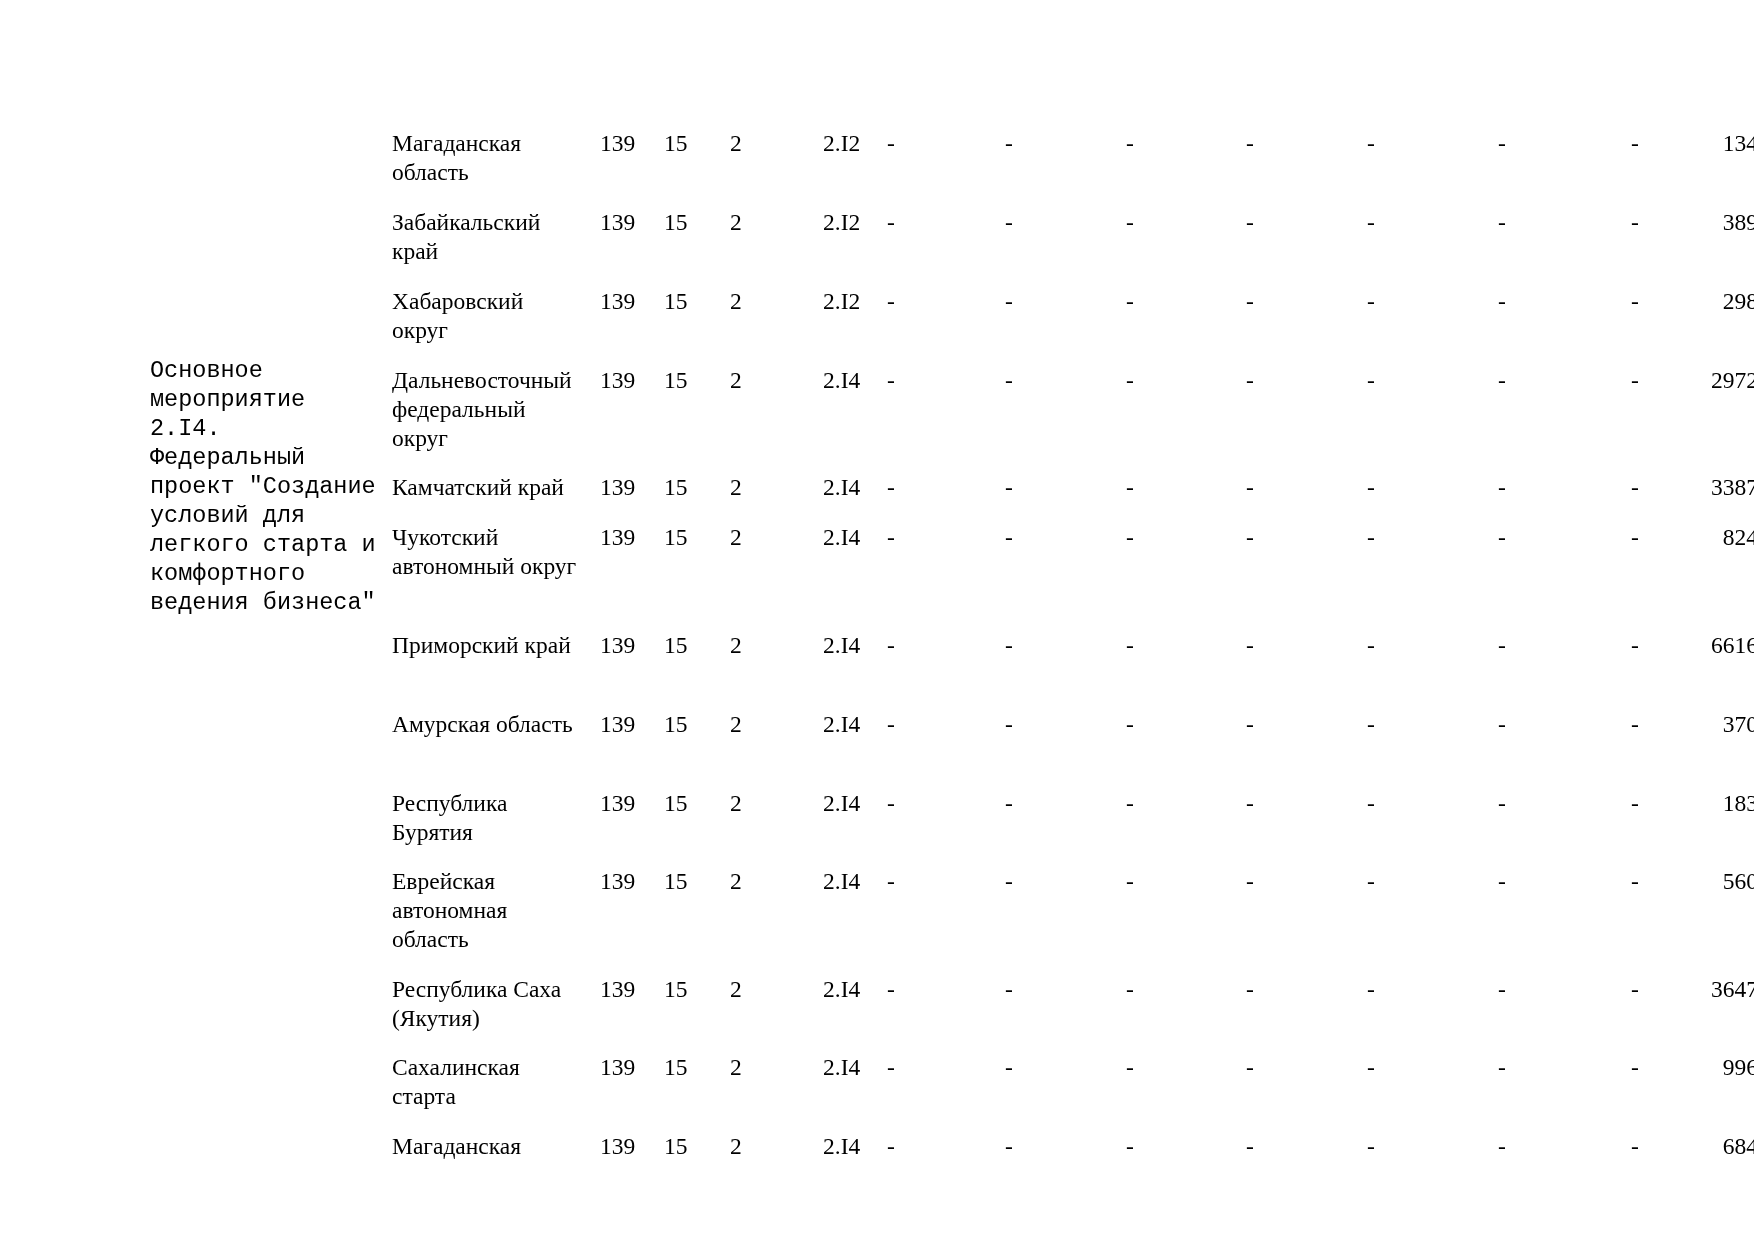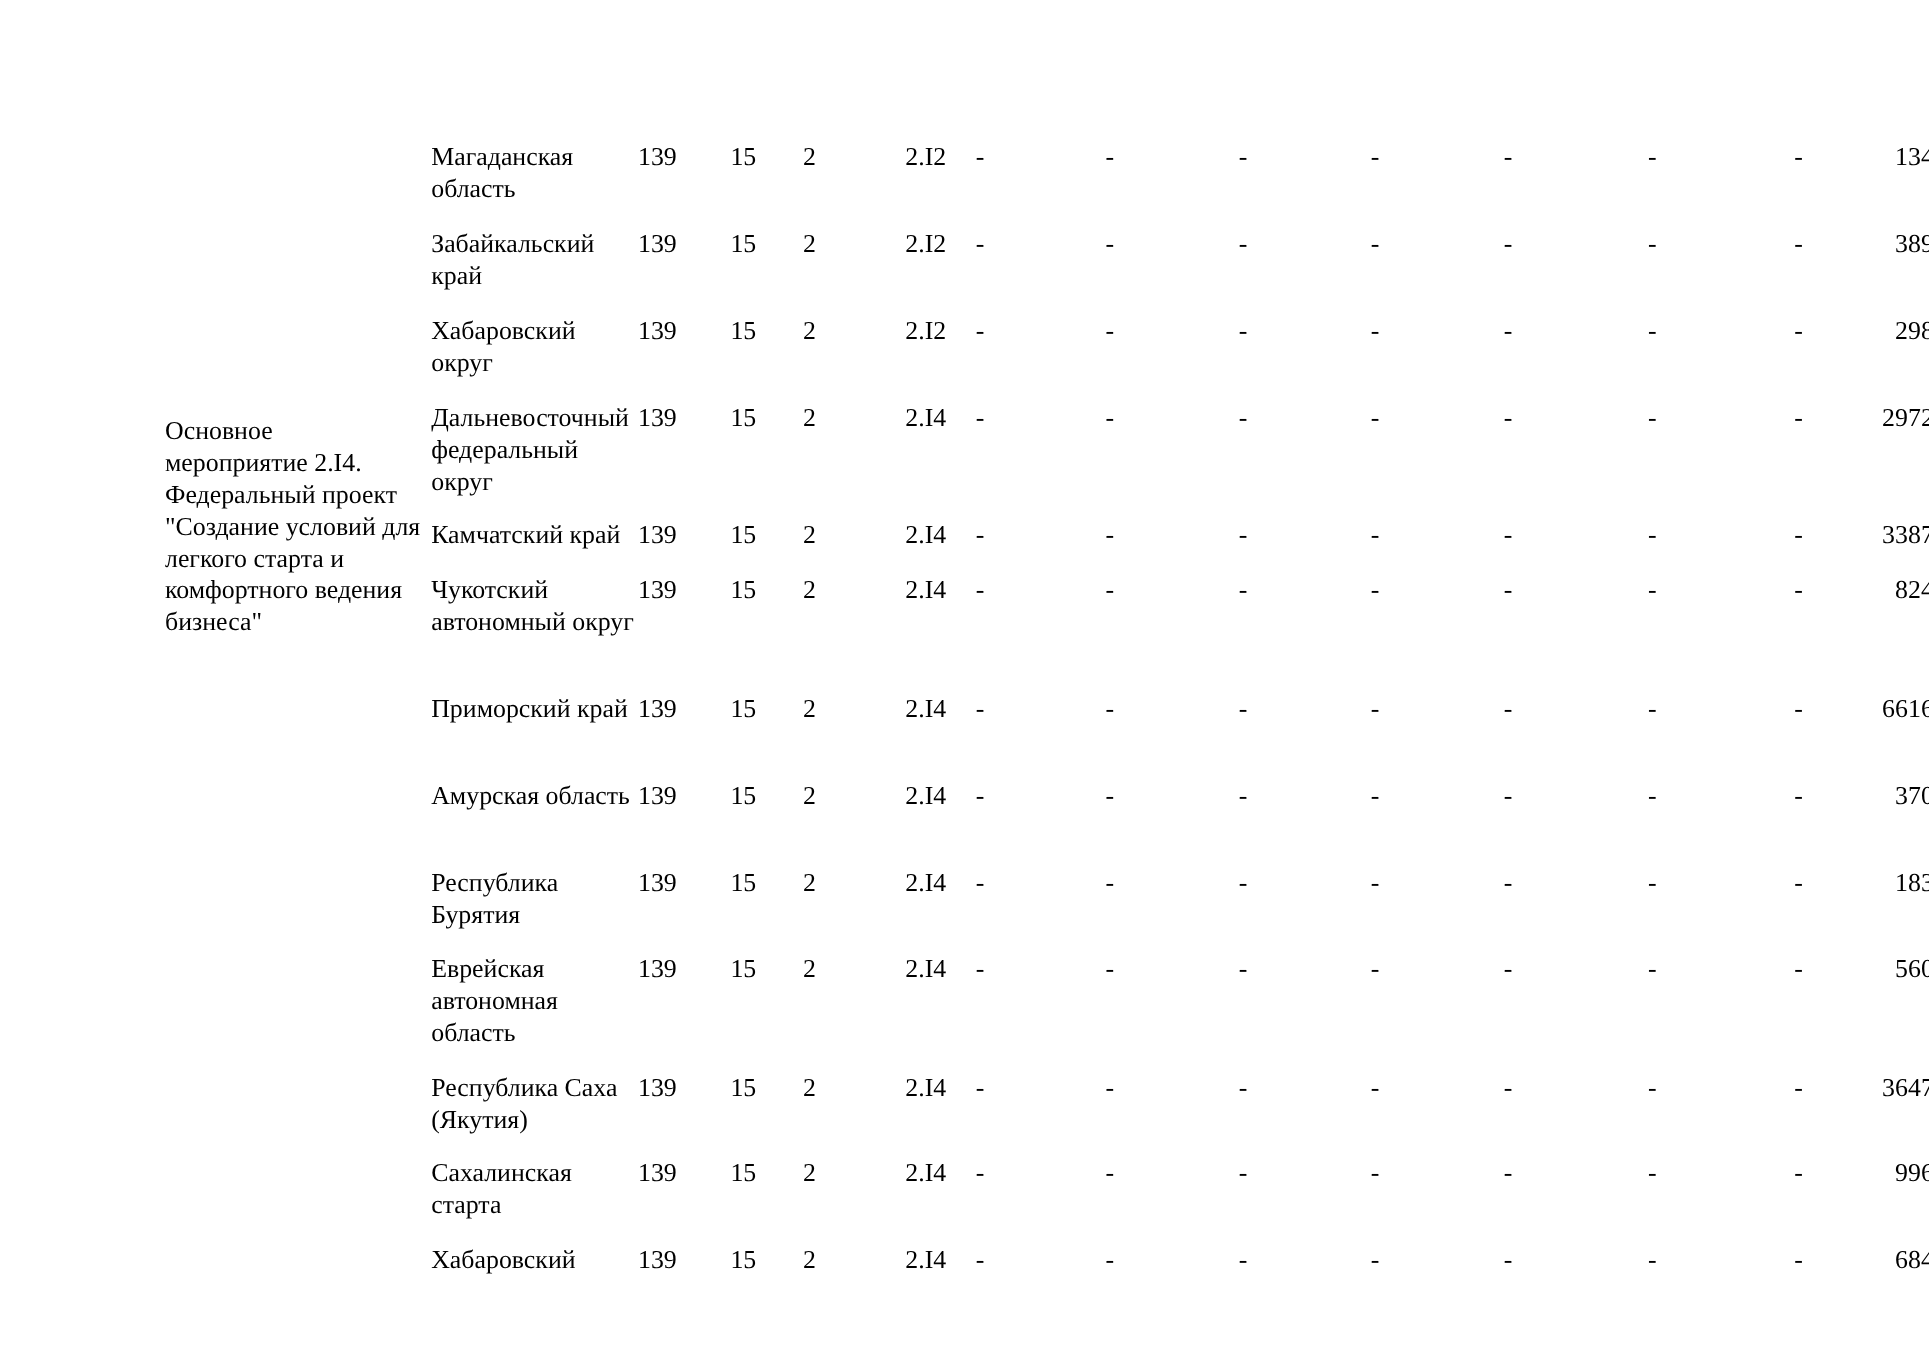--- a/index.html
+++ b/index.html
@@ -1,23 +1,23 @@
 <!DOCTYPE html>
 <html><head>
 <meta charset="utf-8">
 <style>
   html, body { margin:0; padding:0; background:#ffffff; }
   body { width:1754px; height:1240px; position:relative; overflow:hidden;
          font-family:"Liberation Serif", "DejaVu Serif", serif; color:#000; font-size:23.5px; line-height:29px; }
   .page { position:absolute; left:0; top:0; width:1754px; height:1240px; }
-  .desc { position:absolute; left:150px; top:378px; width:232px; }
+  .desc { position:absolute; left:150px; top:356px; width:232px;font-family:Liberation Mono, monospace; }
   .row { position:absolute; left:0; width:1754px; }
   .cell { position:absolute; top:0; white-space:nowrap; }
   .region { left:392px; width:190px; white-space:normal; }
-  .c-kbk { left:580px; }
+  .c-kbk { left:600px; }
   .c-sub { left:664px; }
   .c-sec { left:730px; }
   .c-code { left:823px; }
   .dash { width:20px; text-align:center; }
   .total { right:0; text-align:right; overflow:hidden; }
 </style>
 </head>
 <body>
 
 <div class="page">
@@ -197,21 +197,21 @@
         <div class="cell dash" style="left: 881px;">-</div>
         <div class="cell dash" style="left: 999px;">-</div>
         <div class="cell dash" style="left: 1120px;">-</div>
         <div class="cell dash" style="left: 1240px;">-</div>
         <div class="cell dash" style="left: 1361px;">-</div>
         <div class="cell dash" style="left: 1492px;">-</div>
         <div class="cell dash" style="left: 1625px;">-</div>
         <div class="cell total" style="right: -4px;">996</div>
       </div>
       <div class="row" style="top: 1132px;">
-        <div class="cell region">Хабаровский</div>
+        <div class="cell region">Магаданская</div>
         <div class="cell c-kbk">139</div>
         <div class="cell c-sub">15</div>
         <div class="cell c-sec">2</div>
         <div class="cell c-code">2.I4</div>
         <div class="cell dash" style="left: 881px;">-</div>
         <div class="cell dash" style="left: 999px;">-</div>
         <div class="cell dash" style="left: 1120px;">-</div>
         <div class="cell dash" style="left: 1240px;">-</div>
         <div class="cell dash" style="left: 1361px;">-</div>
         <div class="cell dash" style="left: 1492px;">-</div>

